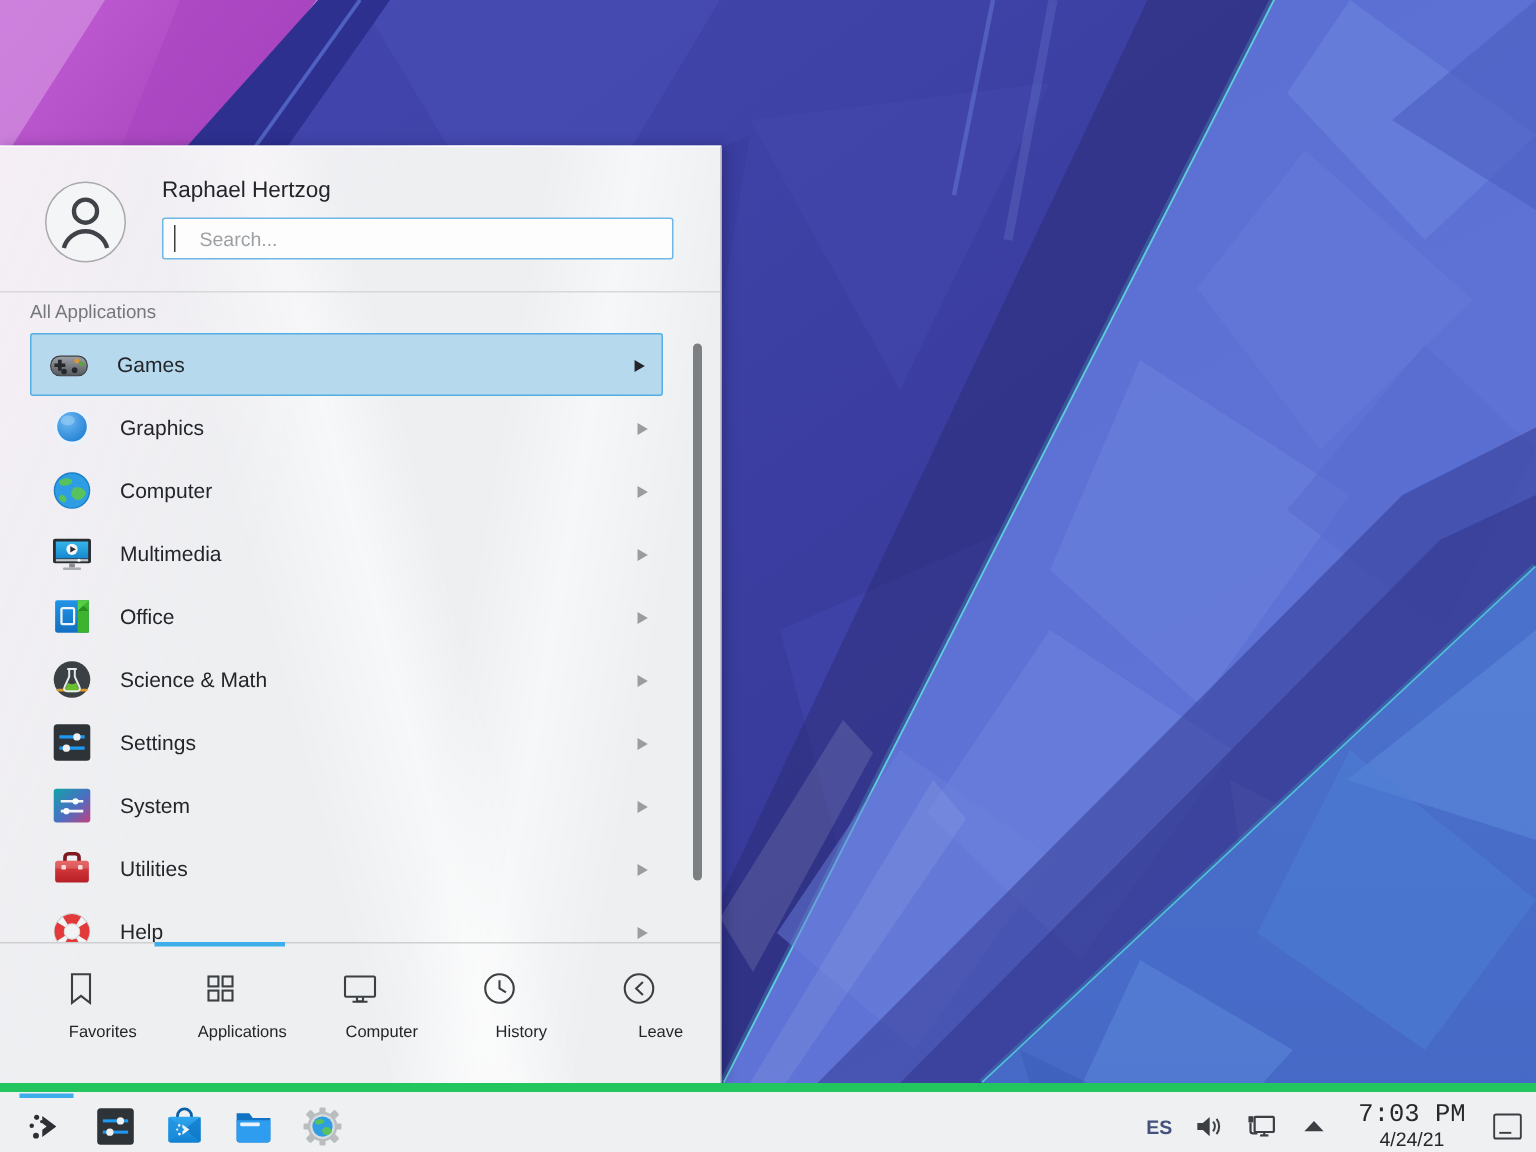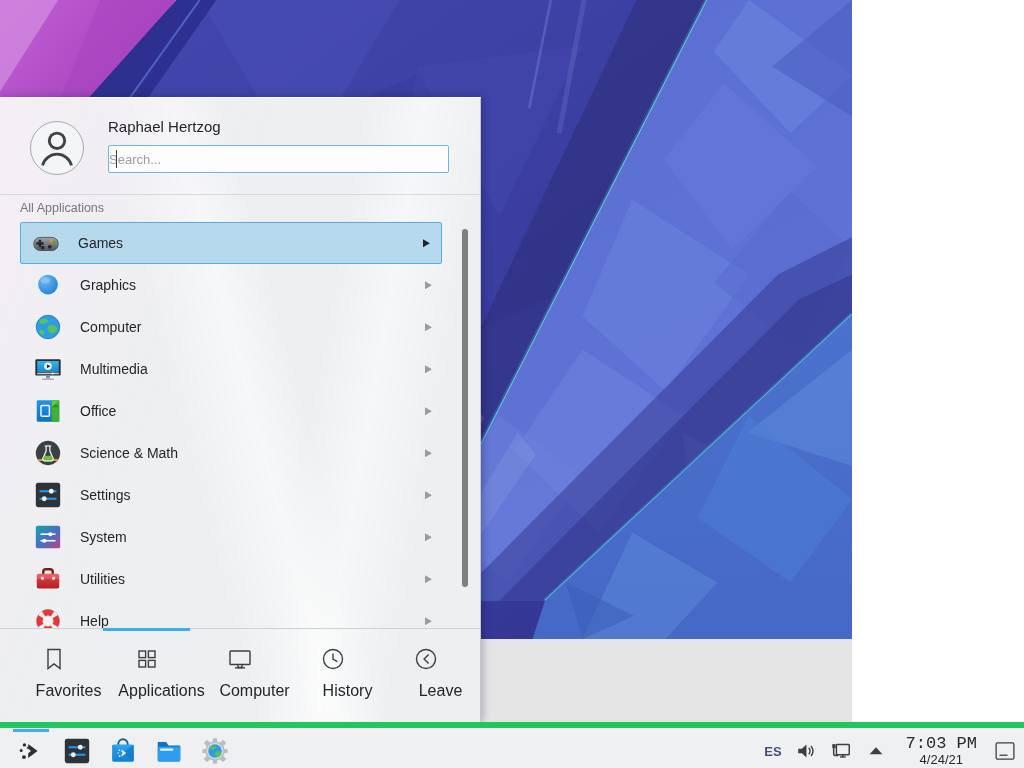--- a/index.html
+++ b/index.html
@@ -1,38 +1,38 @@
 <!DOCTYPE html>
 <html><head>
 <meta charset="utf-8">
 <style>
   * { margin:0; padding:0; box-sizing:border-box; }
   html,body { width:1024px; height:768px; overflow:hidden; font-family:"Liberation Sans", sans-serif; }
-  .screen { position:relative; width:852px; height:768px; background:#e5e5e5; }
+  .screen { position:relative; width:1024px; height:768px; background:#be185d; }
   .wallpaper { position:absolute; inset:0; }
 
   
   .menu-panel{
     position:absolute; left:0; top:97px; width:481px; height:625px;
     background-color:#edeff1;
     background-image:
       linear-gradient(112deg, rgba(246,238,246,.85) 0%, rgba(238,240,243,0) 38%),
       linear-gradient(75deg, rgba(255,255,255,0) 40%, rgba(255,255,255,.55) 52%, rgba(255,255,255,0) 60%),
       linear-gradient(100deg, rgba(255,255,255,0) 62%, rgba(255,255,255,.5) 72%, rgba(244,240,246,0) 84%);
     border-top:1px solid rgba(255,255,255,.75);
     border-right:1px solid rgba(120,120,140,.35);
     box-shadow:2px 0 8px rgba(0,0,40,.25);
   }
   .avatar{ position:absolute; left:30px; top:23px; width:54px; height:54px; border-radius:50%;
            border:1px solid #a8aaac; background:#f4f5f6; }
   .user-name{ position:absolute; left:108px; top:20px; font-size:15px; color:#232629; }
   .search-wrap{ position:absolute; left:108px; top:47px; width:341px; height:28px; }
   .search-wrap input{ width:100%; height:100%; border:1px solid #6fb8e6; border-radius:2px;
            background:#fdfdfd; font-family:"Liberation Sans",sans-serif; font-size:13px;
-           padding:0 8px 0 0; color:#232629; outline:none; }
+           padding:0 8px 0 24px; color:#232629; outline:none; }
   .search-wrap input::placeholder{ color:#9da0a3; }
   .caret-bar{ position:absolute; left:8px; top:5px; width:1px; height:18px; background:#3b3e41; }
   .header-sep{ position:absolute; left:0; top:96px; width:100%; height:1px; background:#d7d8da; }
   .section-label{ position:absolute; left:20px; top:103px; font-size:12.5px; color:#75787b;text-align:center; }
 
   .cat-list{ position:absolute; left:0; top:124px; width:100%; height:406px; overflow:hidden; }
   .row{ position:relative; width:422px; height:42px; margin-left:22px; display:flex; align-items:center;
         border:1px solid transparent; border-radius:2px; }
   .row.active{ background:#b7d9ee; border-color:#54aee3;margin-left:20px; }
   .cicon{ width:30px; height:30px; margin-left:10px; flex:0 0 30px; display:flex; }
@@ -43,21 +43,21 @@
 
   .scrollbar{ position:absolute; left:462px; top:131px; width:6px; height:358px;
               background:#7d8082; border-radius:3px; }
 
   .list-sep{ position:absolute; left:0; top:530px; width:100%; height:1px; background:#cfd0d2; }
   .tab-indicator{ position:absolute; left:103px; top:530px; width:87px; height:3px; background:#3daee9; }
 
   .tabbar{ position:absolute; left:7px; top:538px; width:466px; display:flex; }
   .tab{ width:93px; display:flex; flex-direction:column; align-items:center; padding-top:9px; }
   .tab svg{ width:28px; height:28px; }
-  .tab-label{ margin-top:9px; font-size:16px; color:#232629;padding-left:30px; }
+  .tab-label{ margin-top:9px; font-size:11px; color:#232629;padding-left:30px; }
 
   
   .taskbar{ position:absolute; left:0; bottom:0; width:1024px; height:46px;
             background:#eff0f1; border-top:6px solid #22c55e; }
   .task-icons{ position:absolute; left:8px; top:0; height:46px; display:flex; align-items:center; }
   .task-btn{ position:relative; width:46px; height:46px; display:flex; align-items:center; justify-content:center; }
   .task-btn svg{ width:30px; height:30px; }
   .task-btn .active-line{ position:absolute; left:5px; right:5px; top:1px; height:3px; background:#3daee9; }
   .tray{ position:absolute; right:8px; top:0; height:46px; display:flex; align-items:center; gap:13px; }
   .kb-layout{ font-size:13px; font-weight:bold; color:#44517c; }

